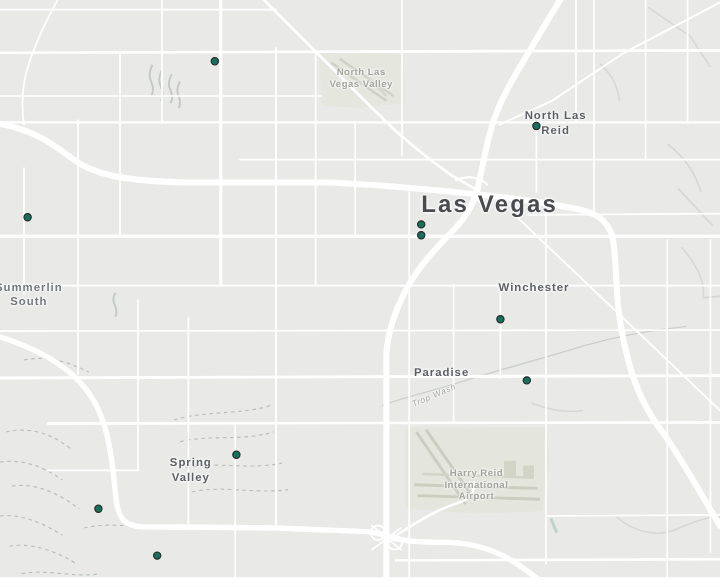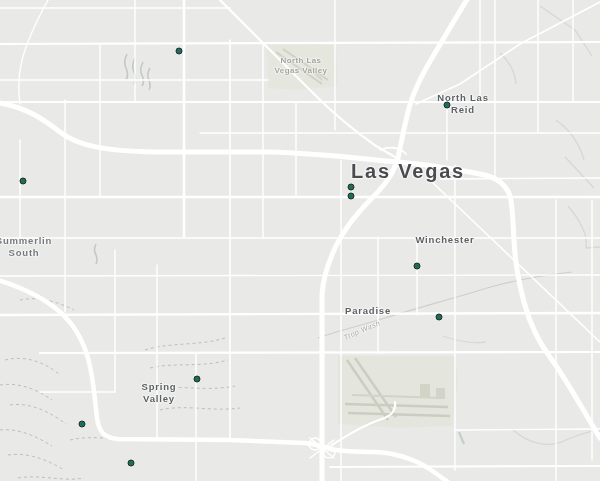--- a/index.html
+++ b/index.html
@@ -168,20 +168,25 @@
 
   <div class="lbl lbl-wash" style="left:362px;top:330px">
     <span>Trop Wash</span>
   </div>
 
   <div class="lbl lbl-hood" style="left:159px;top:392px">
     <span>Spring</span>
     <span>Valley</span>
   </div>
 
+  <div class="lbl lbl-air" style="left:397px;top:404px">
+    <span>Harry Reid</span>
+    <span>International</span>
+    <span>Airport</span>
+  </div>
 
   <div style="position:absolute;left:0;top:0;width:100%;height:100%;">
       <div class="marker" style="left: 179px; top: 51px; background: rgb(23, 112, 90); border-color: rgb(38, 44, 41);"></div>
       <div class="marker" style="left: 447px; top: 105px; background: rgb(23, 112, 90); border-color: rgb(38, 44, 41);"></div>
       <div class="marker" style="left: 23px; top: 181px; background: rgb(23, 112, 90); border-color: rgb(38, 44, 41);"></div>
       <div class="marker" style="left: 351px; top: 187px; background: rgb(23, 112, 90); border-color: rgb(38, 44, 41);"></div>
       <div class="marker" style="left: 351px; top: 196px; background: rgb(23, 112, 90); border-color: rgb(38, 44, 41);"></div>
       <div class="marker" style="left: 417px; top: 266px; background: rgb(23, 112, 90); border-color: rgb(38, 44, 41);"></div>
       <div class="marker" style="left: 439px; top: 317px; background: rgb(23, 112, 90); border-color: rgb(38, 44, 41);"></div>
       <div class="marker" style="left: 197px; top: 379px; background: rgb(23, 112, 90); border-color: rgb(38, 44, 41);"></div>

